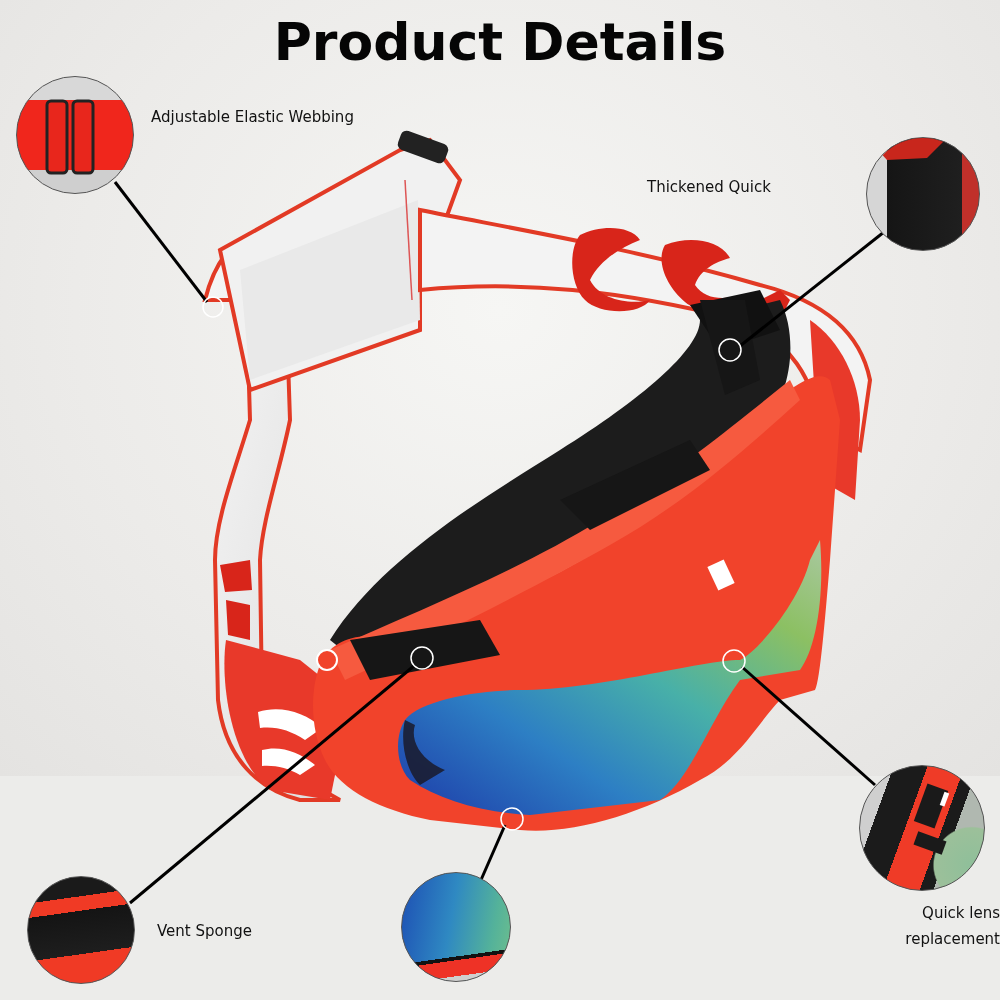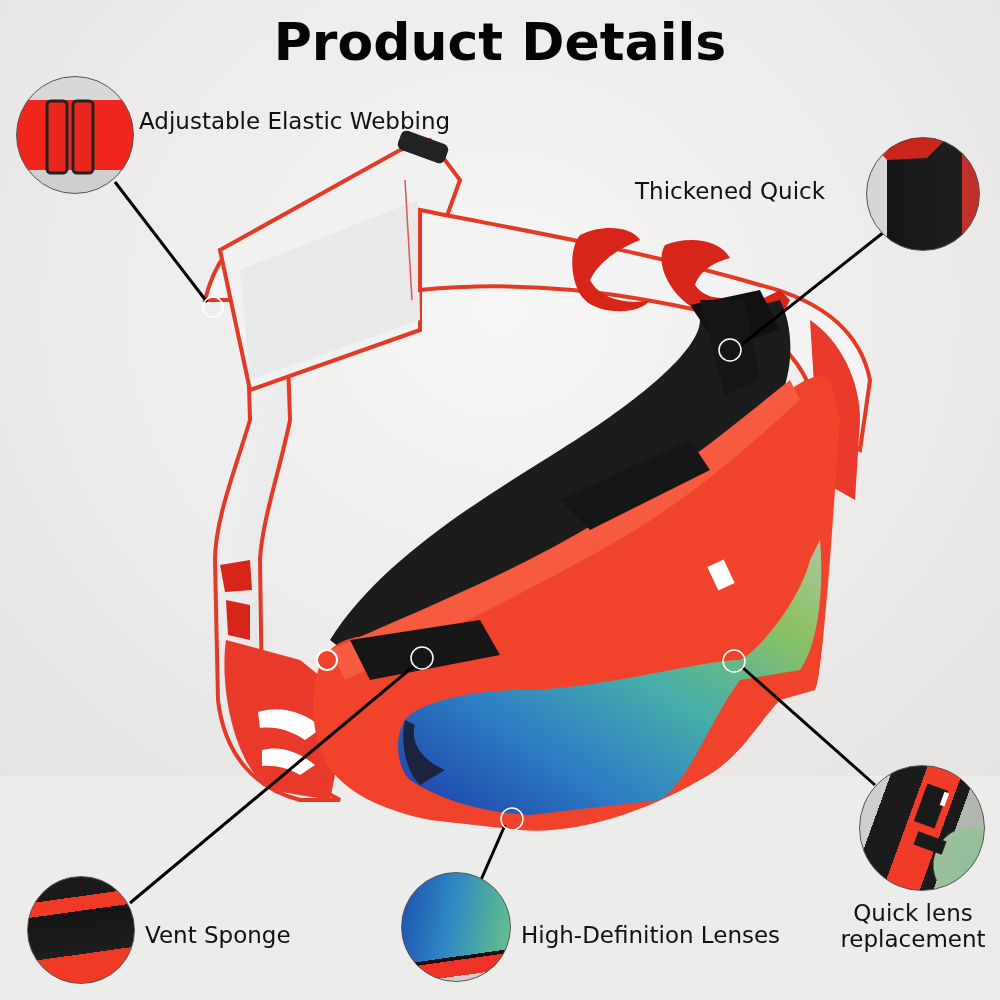--- a/index.html
+++ b/index.html
@@ -9,22 +9,22 @@
     font-family: "DejaVu Sans", "Liberation Sans", sans-serif;
     position: relative;
   }
   .stage { position: absolute; left: 0; top: 0; width: 1000px; height: 776px;
     background: radial-gradient(ellipse at 50% 40%, #f6f6f4 0%, #ecebe9 60%, #e4e3e1 100%); }
   .title {
     position: absolute; left: 0; top: 12px; width: 1000px; text-align: center;
     font-family: "DejaVu Sans", sans-serif; font-weight: bold; font-size: 52px;
     color: #050505; letter-spacing: 0px;
   }
-  .label { position: absolute; color: #111; font-size: 23px; white-space: nowrap; }
-  .label.multi { text-align: center; line-height: 26px; white-space: normal; }
+  .label { position: absolute; color: #111; font-size: 15px; white-space: nowrap; margin-left: 12px; }
+  .label.multi { text-align: right; line-height: 26px; white-space: normal; }
   svg.art { position: absolute; left: 0; top: 0; }
   .zoom-circle {
     position: absolute; border-radius: 50%; overflow: hidden;
     border: 1.5px solid #555; box-sizing: border-box;
   }
 </style>
 </head>
 <body>
 
 <div class="stage">
@@ -130,21 +130,20 @@
 
   <div class="zoom-circle" style="left:27px; top:876px; width:108px; height:108px;
        background: linear-gradient(172deg, #1a1a1a 0%, #1a1a1a 22%, #f03a25 22%, #f03a25 34%, #141414 34%, #1e1e1e 70%, #f03a25 70%);">
   </div>
   <div class="label" style="left:145px; top:922px;">Vent Sponge</div>
 
   <div class="zoom-circle" style="left:401px; top:872px; width:110px; height:110px;
        background: linear-gradient(172deg, transparent 0%, transparent 74%, #111 74%, #111 77%, #ee3226 77%, #ee3226 90%, #cfcfcf 90%),
                    linear-gradient(100deg, #1d4fb4 0%, #2f89c2 45%, #54b29a 80%, #6fbf8c 100%);">
   </div>
-  <div class="label" style="left:521px; top:922px;">High-Definition Lenses</div>
 
   <div class="zoom-circle" style="left:859px; top:765px; width:126px; height:126px;
        background: radial-gradient(circle at 90% 80%, #8fbf9a 0%, #9cc09a 25%, transparent 26%),
                    linear-gradient(110deg, #cfcfcf 0%, #cfcfcf 20%, #1b1b1b 20%, #1b1b1b 40%, #ef3b27 40%, #ef3b27 62%, #1b1b1b 62%, #1b1b1b 70%, #b0b8b0 70%);">
     <svg width="126" height="126">
       <rect x="60" y="20" width="22" height="40" fill="#1a1a1a" transform="rotate(20 71 40)"></rect>
       <rect x="55" y="70" width="30" height="14" fill="#1a1a1a" transform="rotate(20 70 77)"></rect>
       <rect x="82" y="26" width="5" height="14" fill="#fff" transform="rotate(20 84 33)"></rect>
     </svg>
   </div>

